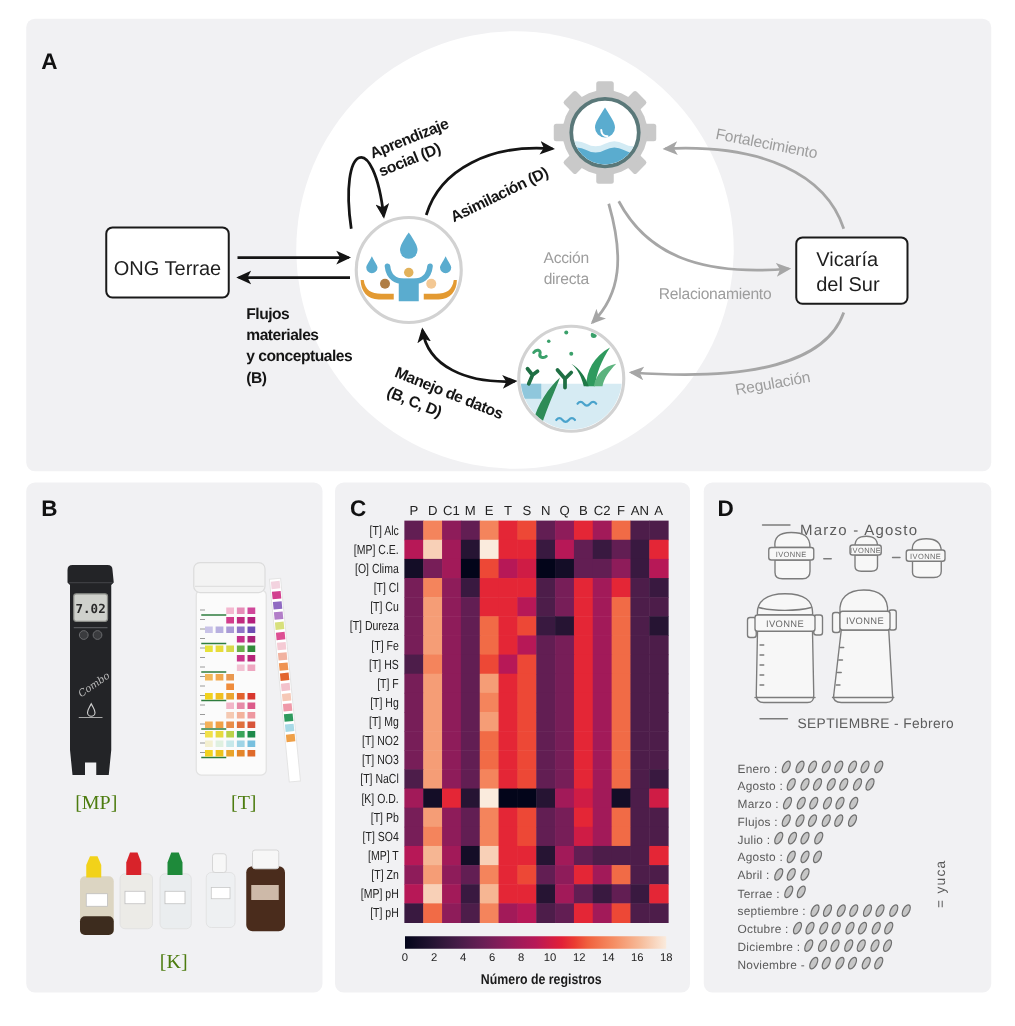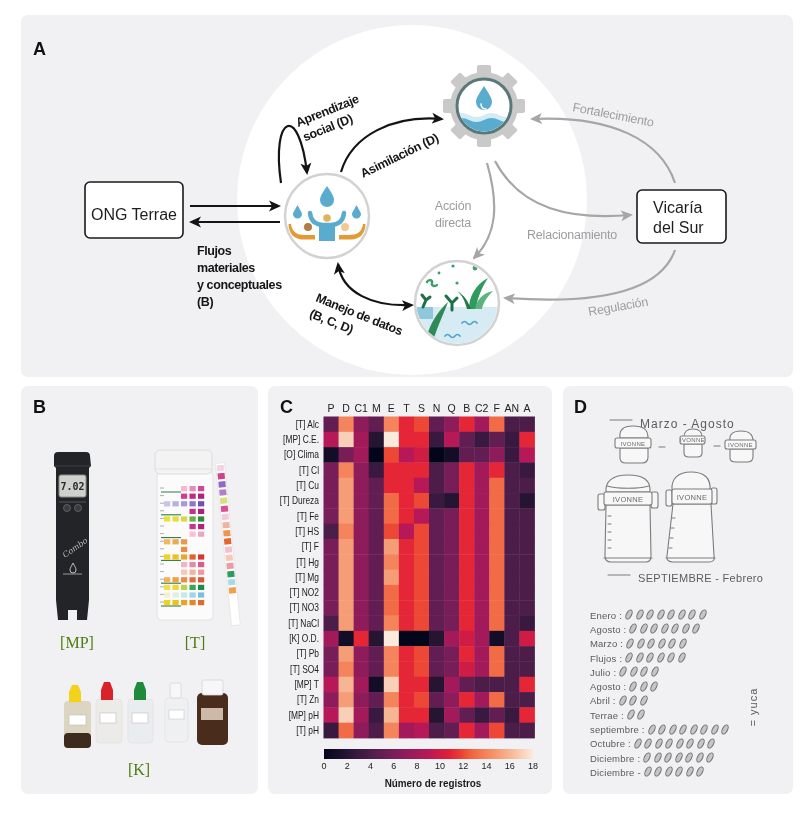--- a/index.html
+++ b/index.html
@@ -798,20 +798,20 @@
         </div>
         <div class="month-row">
           <span class="month-label">Octubre :</span>
           <span><span class="yuca"></span><span class="yuca"></span><span class="yuca"></span><span class="yuca"></span><span class="yuca"></span><span class="yuca"></span><span class="yuca"></span><span class="yuca"></span></span>
         </div>
         <div class="month-row">
           <span class="month-label">Diciembre :</span>
           <span><span class="yuca"></span><span class="yuca"></span><span class="yuca"></span><span class="yuca"></span><span class="yuca"></span><span class="yuca"></span><span class="yuca"></span></span>
         </div>
         <div class="month-row">
-          <span class="month-label">Diciembre -</span>
+          <span class="month-label">Noviembre -</span>
           <span><span class="yuca"></span><span class="yuca"></span><span class="yuca"></span><span class="yuca"></span><span class="yuca"></span><span class="yuca"></span></span>
         </div>
       </div>
     <div id="yuca-legend">= yuca</div>
   </div>
 
 </div>
 
 </body></html>

